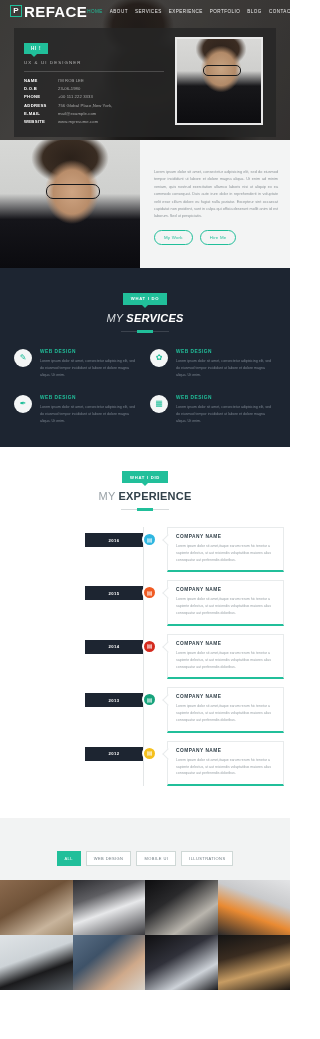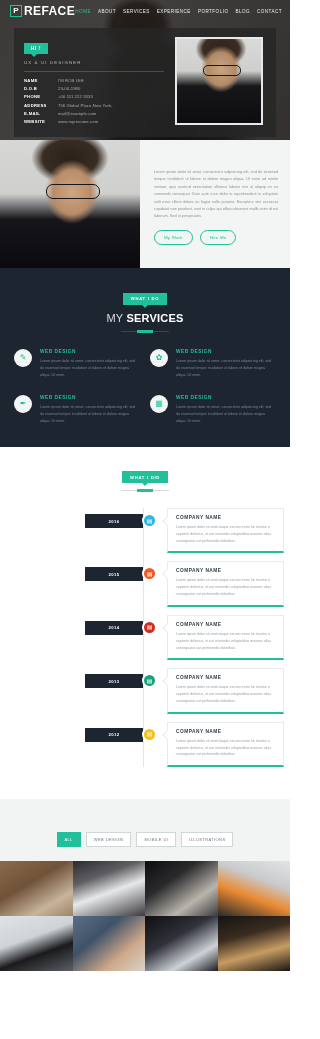--- a/index.html
+++ b/index.html
@@ -39,21 +39,21 @@
   .logo { display: flex; align-items: center; gap: 0; }
   .logo-mark {
     width: 12px; height: 12px;
     border: 1.5px solid #21bf9a;
     color: #ffffff;
     font-size: 8px; font-weight: bold;
     display: flex; align-items: center; justify-content: center;
     line-height: 1;
   }
   .logo-text {
-    color: #ffffff; font-size: 12px; font-weight: bold;
+    color: #ffffff; font-size: 15px; font-weight: bold;
     letter-spacing: .4px; margin-left: 2px; text-align: right;
   }
   .nav-links {
     margin-left: auto;
     display: flex; align-items: center; gap: 7px;
   }
   .nav-link {
     color: #e9e9e9; font-size: 4.6px; letter-spacing: .45px;
     text-transform: uppercase; text-decoration: none; white-space: nowrap;
   }
@@ -148,21 +148,21 @@
     margin-top: 7px; font-size: 11px; letter-spacing: .2px; font-weight: normal;
   }
   .sec-title b { font-weight: bold; }
   .sec-rule {
     width: 48px; height: 1px; background: #d7dbdc; margin: 7px auto 0 auto; position: relative;
   }
   .sec-rule::after {
     content:""; position:absolute; left:50%; margin-left:-8px; top:-1px;
     width:16px; height:3px; background:#21bf9a;
   }
-  .dark .sec-title { color: #d9dde0; }
+  .dark .sec-title { color: #d9dde0; font-style: italic; }
   .dark .sec-title b { color: #ffffff; }
   .dark .sec-rule { background: rgba(255,255,255,0.14); }
   .light .sec-title { color: #9aa2a7; }
   .light .sec-title b { color: #32414a; }
 
   
   .services { background: #1d2531; padding: 18px 0 22px 0; }
   .services-grid {
     margin-top: 17px; padding: 0 14px;
     display: grid; grid-template-columns: 1fr 1fr; gap: 16px 10px;
@@ -349,20 +349,23 @@
           <div class="svc-title">WEB DESIGN</div>
           <div class="svc-text">Lorem ipsum dolor sit amet, consectetur adipisicing elit, sed do eiusmod tempor incididunt ut labore et dolore magna aliqua. Ut enim.</div>
         </div>
       </div>
     </div>
   </div>
 
   <div class="experience light">
     <div class="sec-head">
       <span class="sec-badge">WHAT I DID</span>
+      <div class="sec-title">
+        <span>MY </span><b>EXPERIENCE</b>
+      </div>
       <div class="sec-rule"></div>
     </div>
 
     <div class="timeline">
       <div class="tl-item">
         <div class="tl-year-wrap">
           <div class="tl-year">2016</div>
         </div>
         <div class="tl-dot" style="background:#2fb6e0">▤</div>
         <div class="tl-card">

